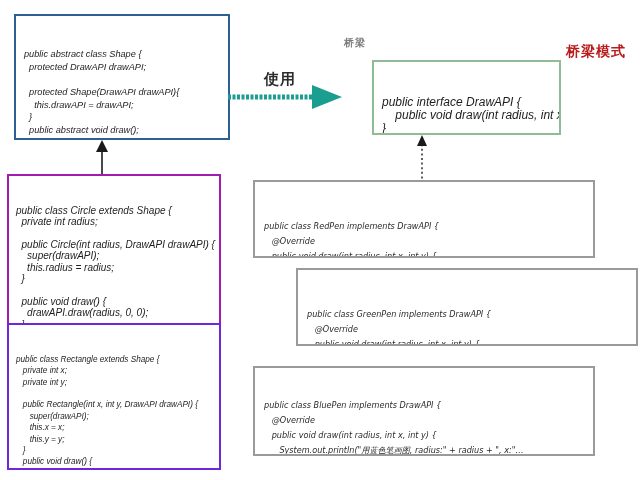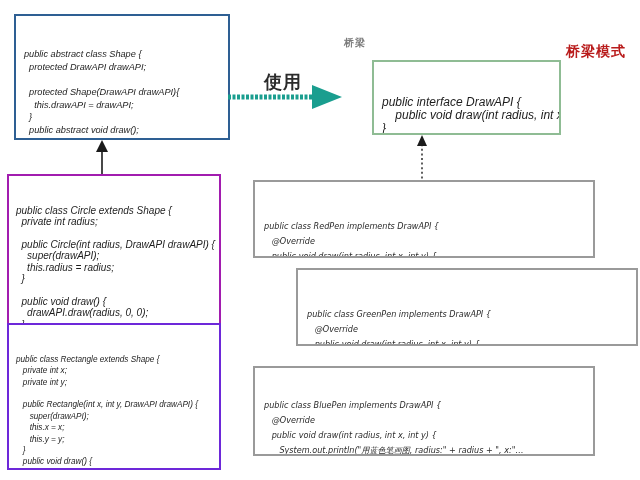--- a/index.html
+++ b/index.html
@@ -121,21 +121,21 @@
     left: 344px;
     top: 36px;
     font-size: 10px;
     font-weight: bold;
     color: #7b7b7b;
     letter-spacing: 1px;
   }
   #use-label {
     left: 264px;
     top: 70px;
-    font-size: 18px;
+    font-size: 15px;
     font-weight: bold;
     color: #2b2b2b;
     letter-spacing: 1px;
   }
 
   
   .connector {
     position: absolute;
   }
   #use-arrow   { left: 228px; top: 84px; }

